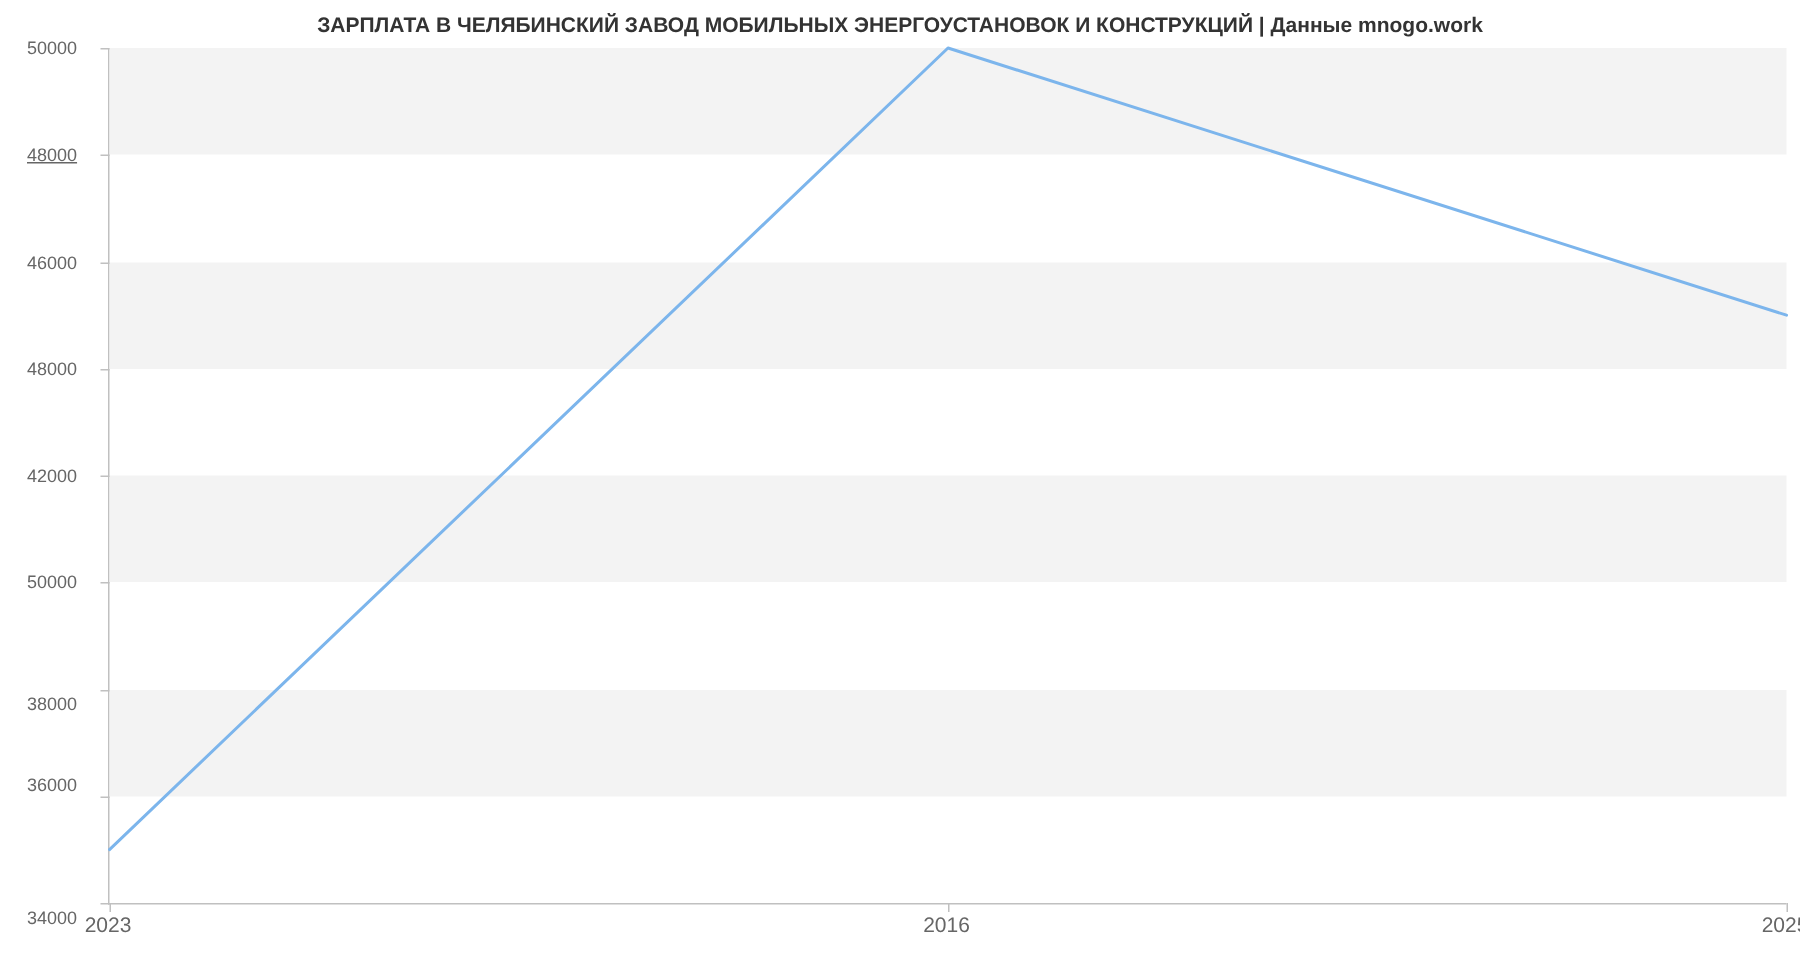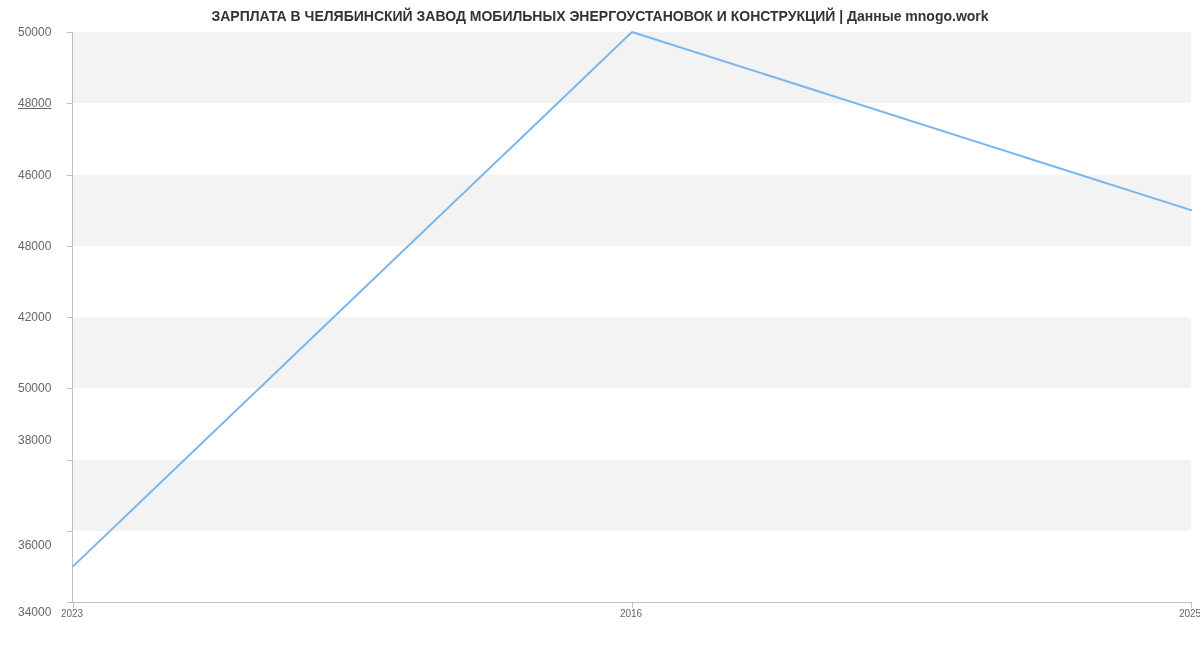--- a/index.html
+++ b/index.html
@@ -47,21 +47,21 @@
     position: absolute;
     font-size: 12px;
     color: #666666;
     right: 1132px;
     transform: translateY(-50%);
     text-align: left;
     width: 50px;
   }
   .x-tick {
     position: absolute;
-    font-size: 10px;
+    font-size: 14px;
     color: #666666;
     top: 608px;
     transform: translateX(-50%);
     text-align: center;
     width: 60px;
   }
   .tick-mark-y {
     position: absolute;
     width: 6px;
     height: 1px;
@@ -110,22 +110,22 @@
       <div class="tick-mark-y" style="top: 285px;"></div>
       <div class="tick-mark-y" style="top: 213.75px;"></div>
       <div class="tick-mark-y" style="top: 142.5px;"></div>
       <div class="tick-mark-y" style="top: 71.25px;"></div>
       <div class="tick-mark-y" style="top: 0px;"></div>
       <div class="tick-mark-x" style="left: 0px;"></div>
       <div class="tick-mark-x" style="left: 559px;"></div>
       <div class="tick-mark-x" style="left: 1118px;"></div>
     </div>
 <div class="y-tick" style="top: 612px;">34000</div>
-    <div class="y-tick" style="top: 545px;">36000</div>
-    <div class="y-tick" style="top: 440px;">38000</div>
+    <div class="y-tick" style="top: 523px;">36000</div>
+    <div class="y-tick" style="top: 469px;">38000</div>
     <div class="y-tick" style="top: 388.25px;">50000</div>
     <div class="y-tick" style="top: 317px;">42000</div>
     <div class="y-tick" style="top: 245.75px;">48000</div>
     <div class="y-tick" style="top: 174.5px;">46000</div>
     <div class="y-tick" style="top: 103.25px; text-decoration: underline;">48000</div>
     <div class="y-tick" style="top: 32px;">50000</div>
     <div class="x-tick" style="left: 72px;">2023</div>
     <div class="x-tick" style="left: 631px;">2016</div>
     <div class="x-tick" style="left: 1190px;">2025</div>
   </div>

